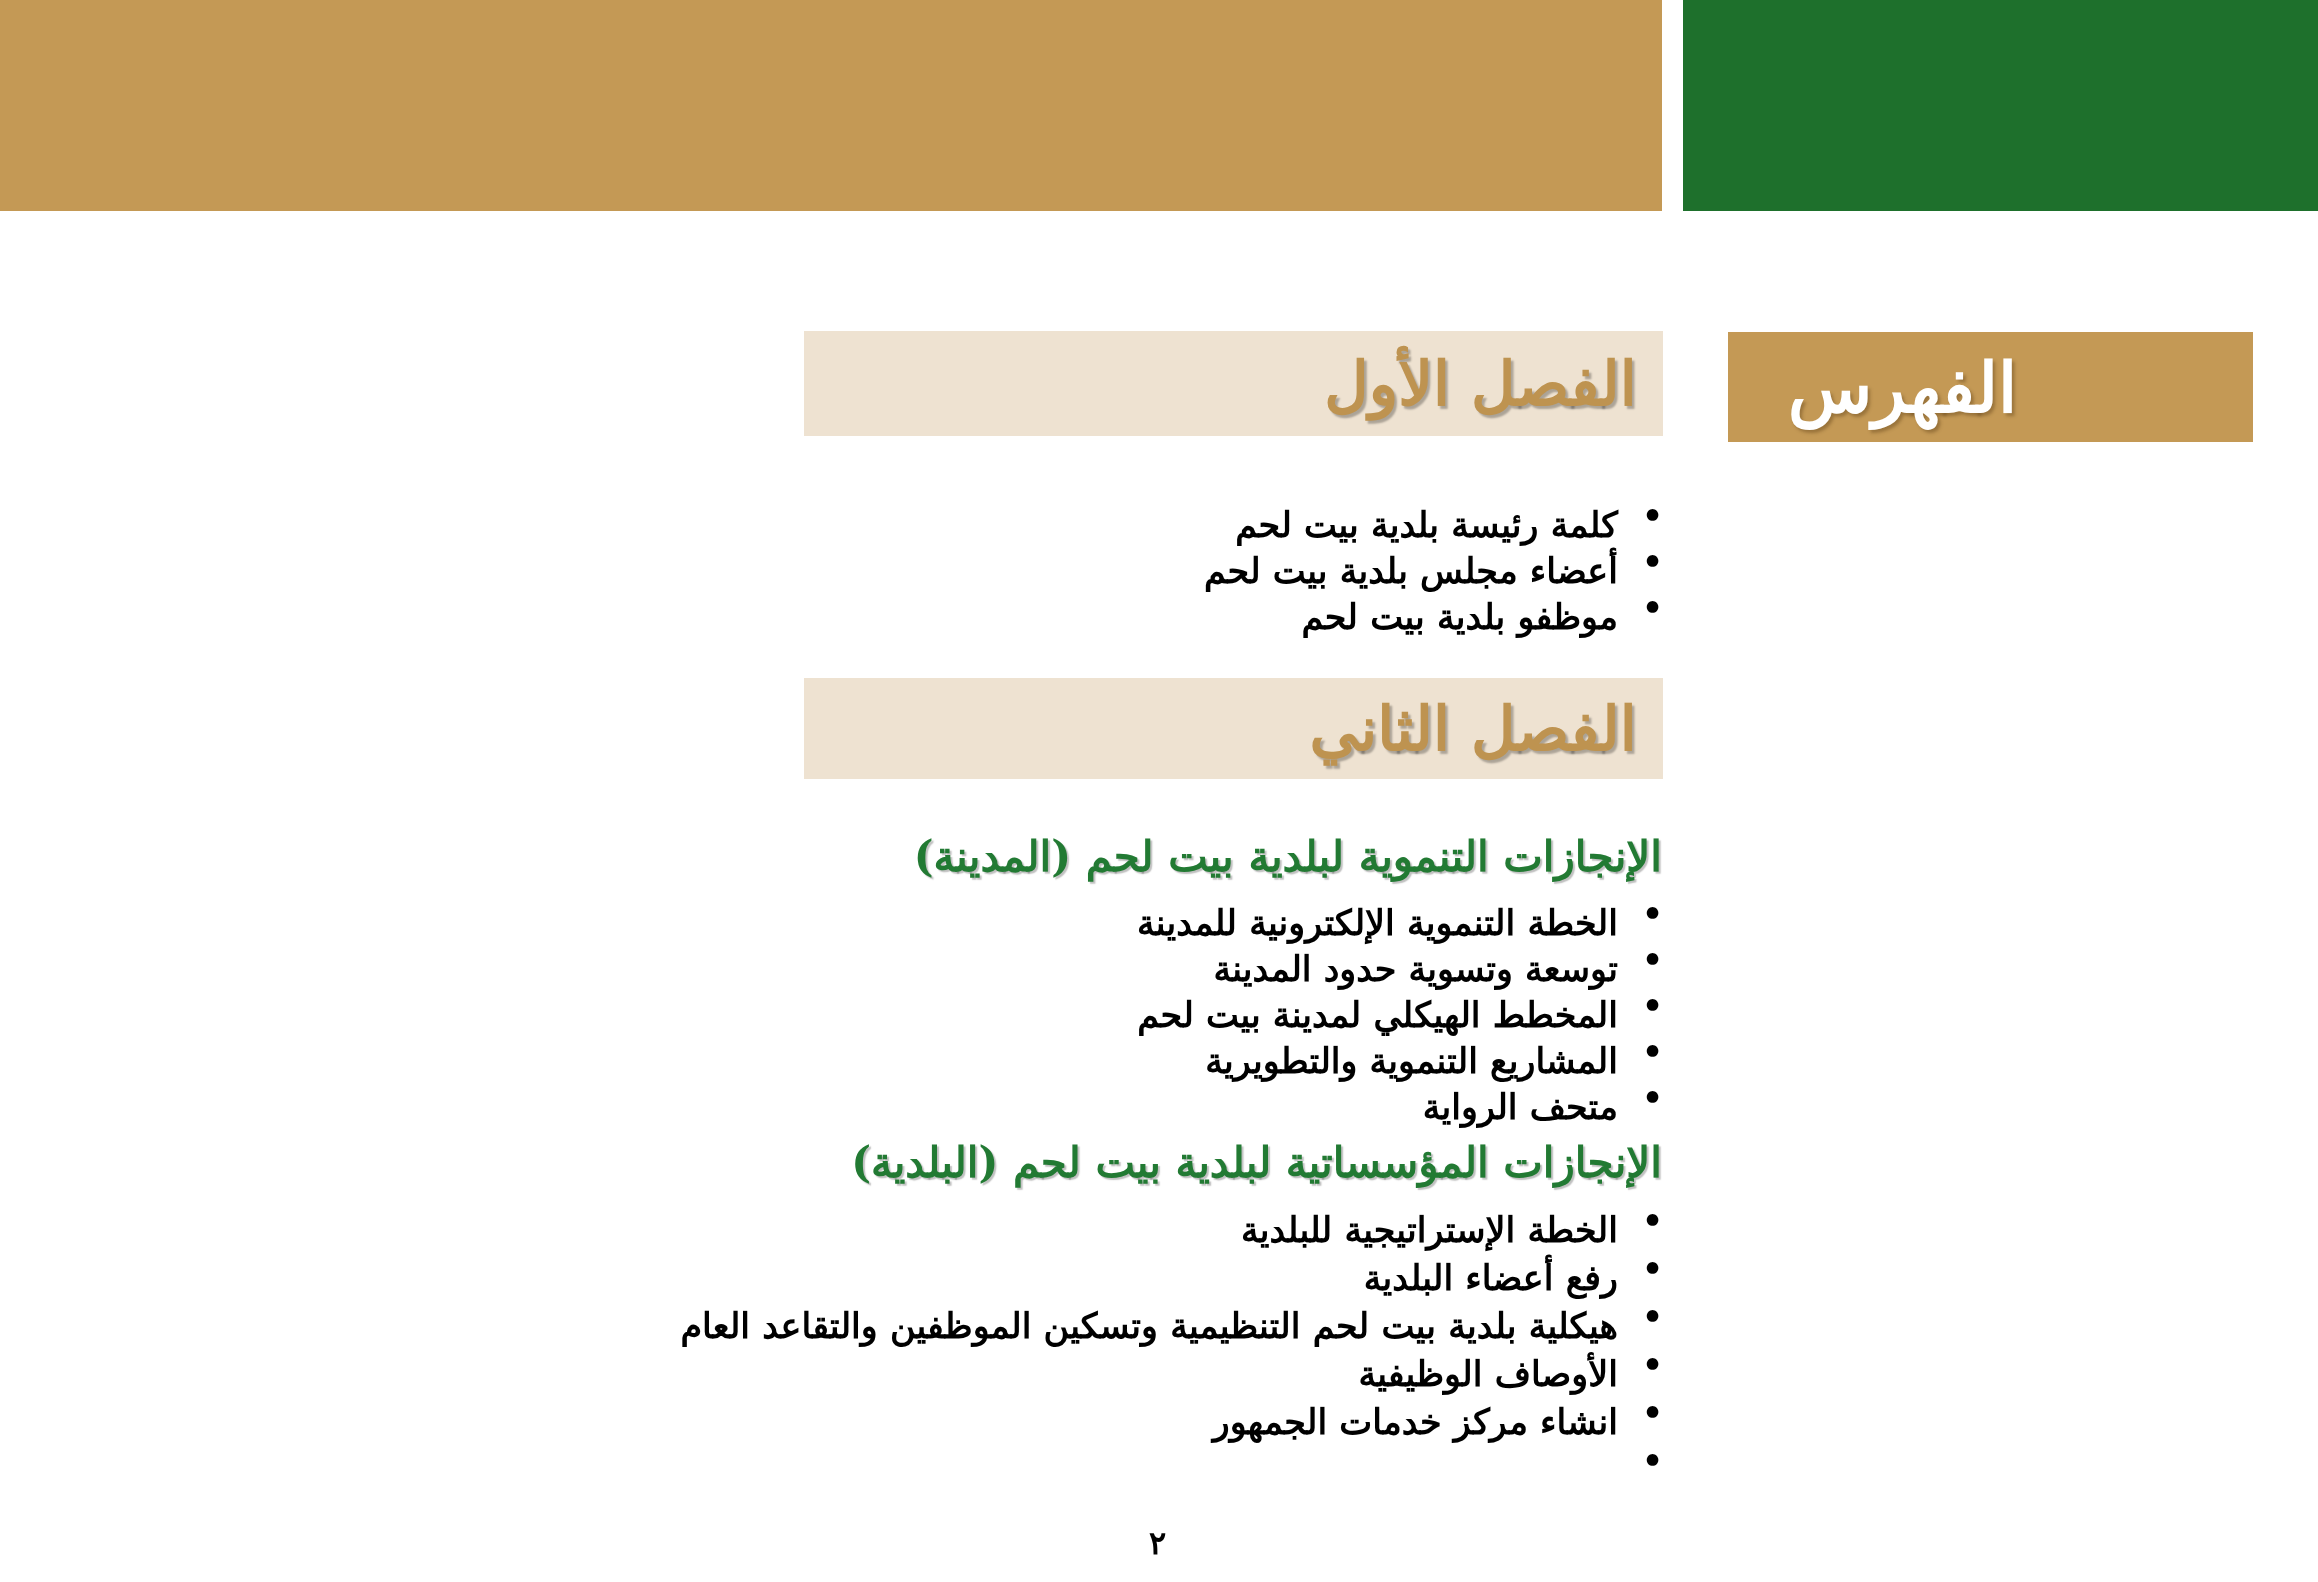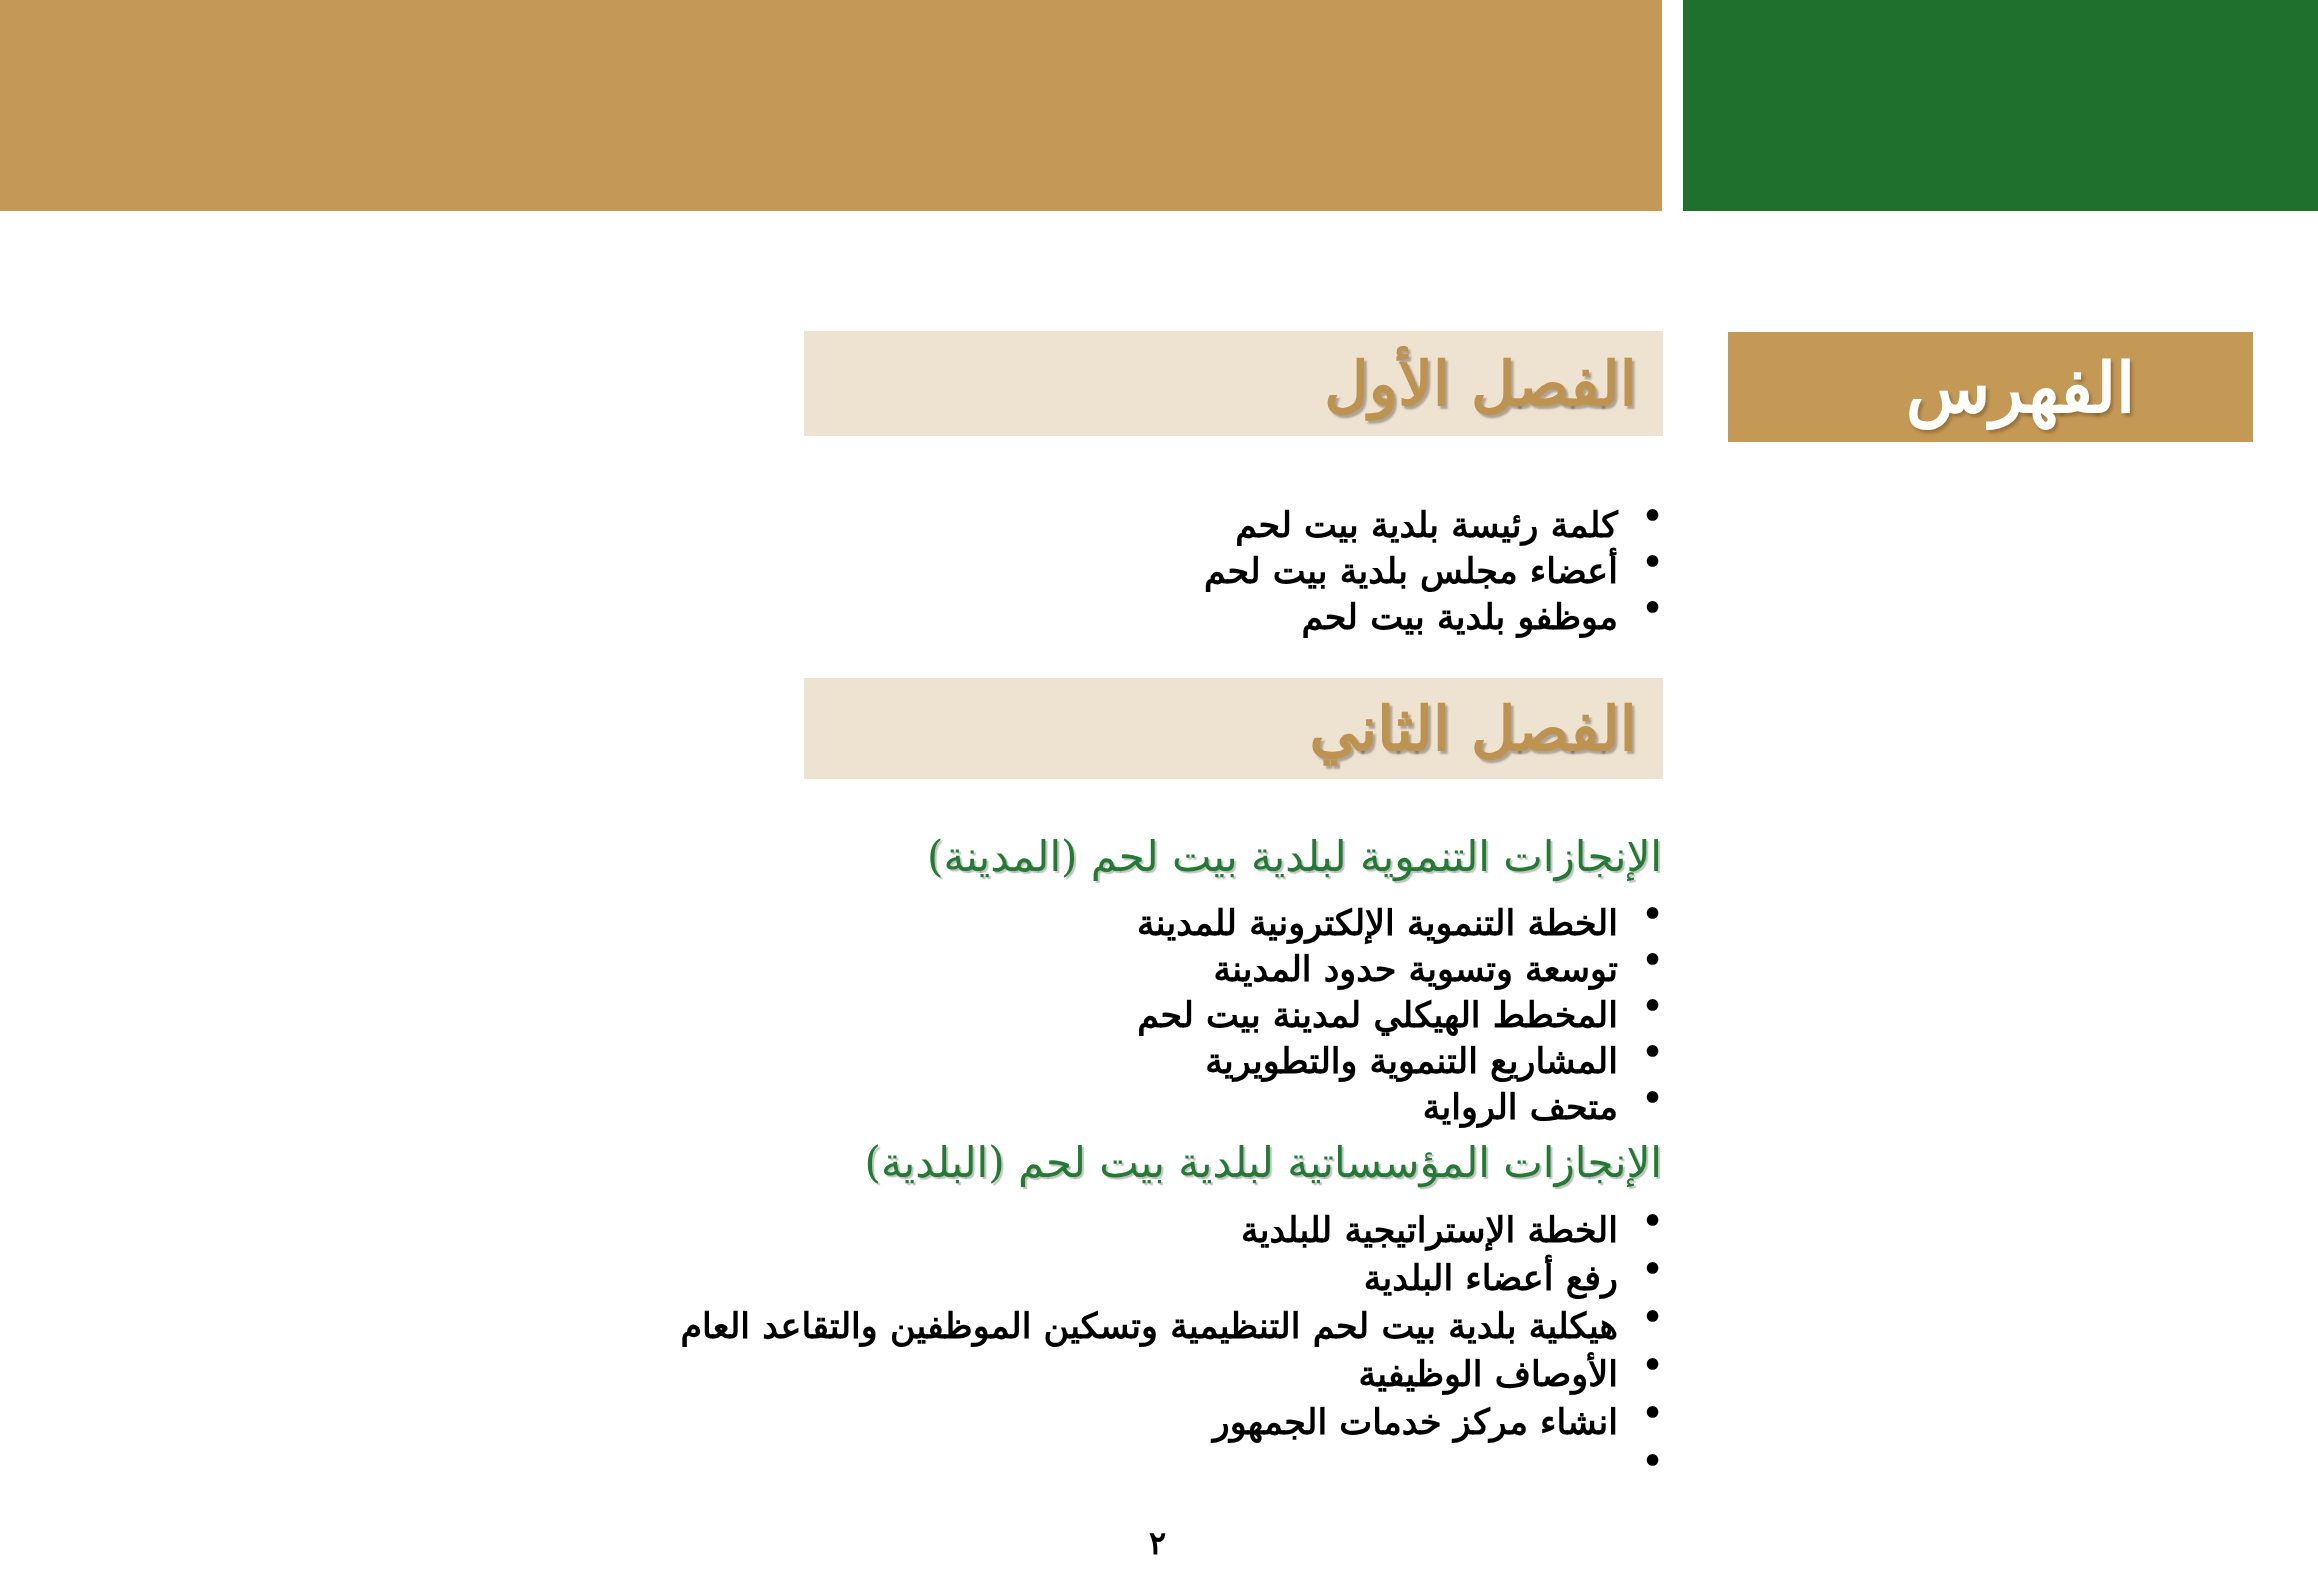--- a/index.html
+++ b/index.html
@@ -9,21 +9,21 @@
   html,body{margin:0;padding:0;background:#888;}
   .page{
     position:relative; width:2319px; height:1582px;
     background:var(--paper); overflow:hidden;
     font-family:"DejaVu Serif","Liberation Serif",serif;
   }
   .band-gold{position:absolute;left:0;top:0;width:1662px;height:211px;background:var(--gold);}
   .band-green{position:absolute;left:1683px;top:0;width:635px;height:211px;background:var(--green);}
   .index-banner{
     position:absolute;left:1728px;top:332px;width:525px;height:110px;
-    background:var(--gold); display:flex;align-items:center;justify-content:center;
+    background:var(--gold); display:flex;align-items:center;justify-content:flex-start;
   }
   .index-banner .title{
     direction:rtl; color:#fff; font-size:69px; font-weight:bold;
     padding-left:30px; margin-left:30px;
     text-shadow:2.6px 3.3px 3.3px rgba(90,60,20,.40);
   }
   .chapter-bar{
     position:absolute;left:804px;width:859px;height:101px;background:var(--beige);
     display:flex;align-items:center;justify-content:flex-end;
   }
@@ -37,21 +37,21 @@
   .toc-list{position:absolute; right:656px; direction:rtl; color:var(--ink); font-weight:bold;}
   #list1{top:492px;}
   #list2{top:890px;}
   #list3{top:1196px;}
   .toc-list .li{display:flex;align-items:center;justify-content:flex-start;height:46px;white-space:nowrap;}
   #list3 .li{height:48px;}
   .toc-list .bullet{font-size:33px;margin-left:24px;line-height:1;}
   .toc-list .txt{font-size:35px;margin-top:18px;}
   .section-heading{
     position:absolute; right:657px; direction:rtl; white-space:nowrap;
-    color:var(--green_text); font-size:42px; font-weight:normal;
+    color:var(--green_text); font-size:42px; font-weight:bold;
     height:54px; line-height:54px;
     text-shadow:2px 2px 1.3px rgba(0,0,0,.25);
   }
   #heading-city{top:830px;}
   #heading-municipality{top:1136px;}
   .page-num{
     position:absolute;left:1118px;top:1520px;width:79px;height:46px;
     font-size:32px;font-weight:bold;color:var(--ink);text-align:center;line-height:46px;
   }
 </style>

